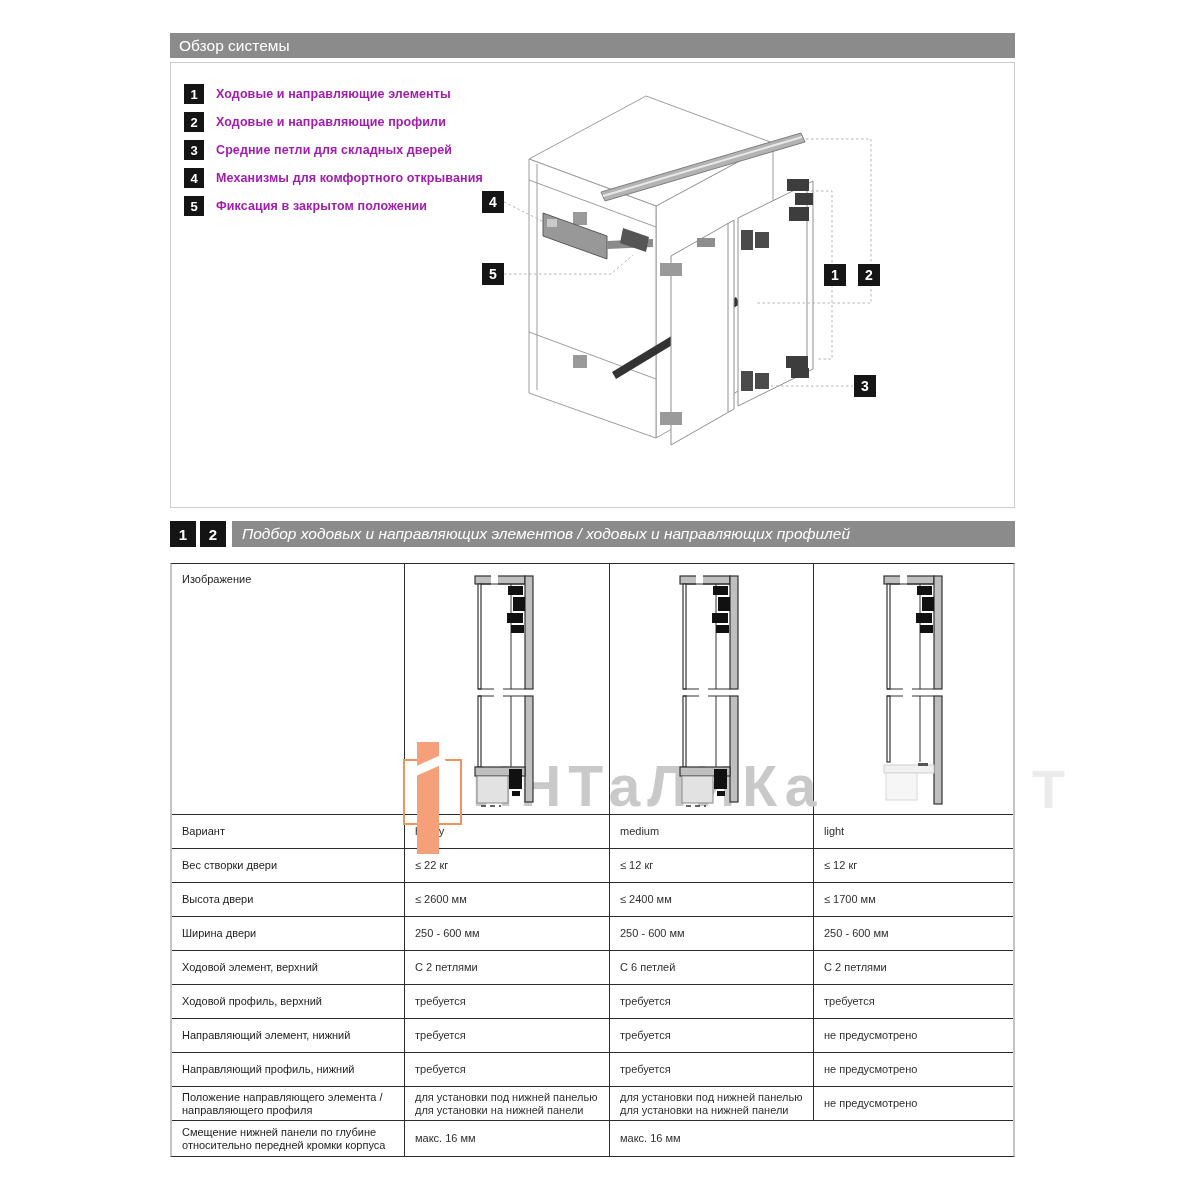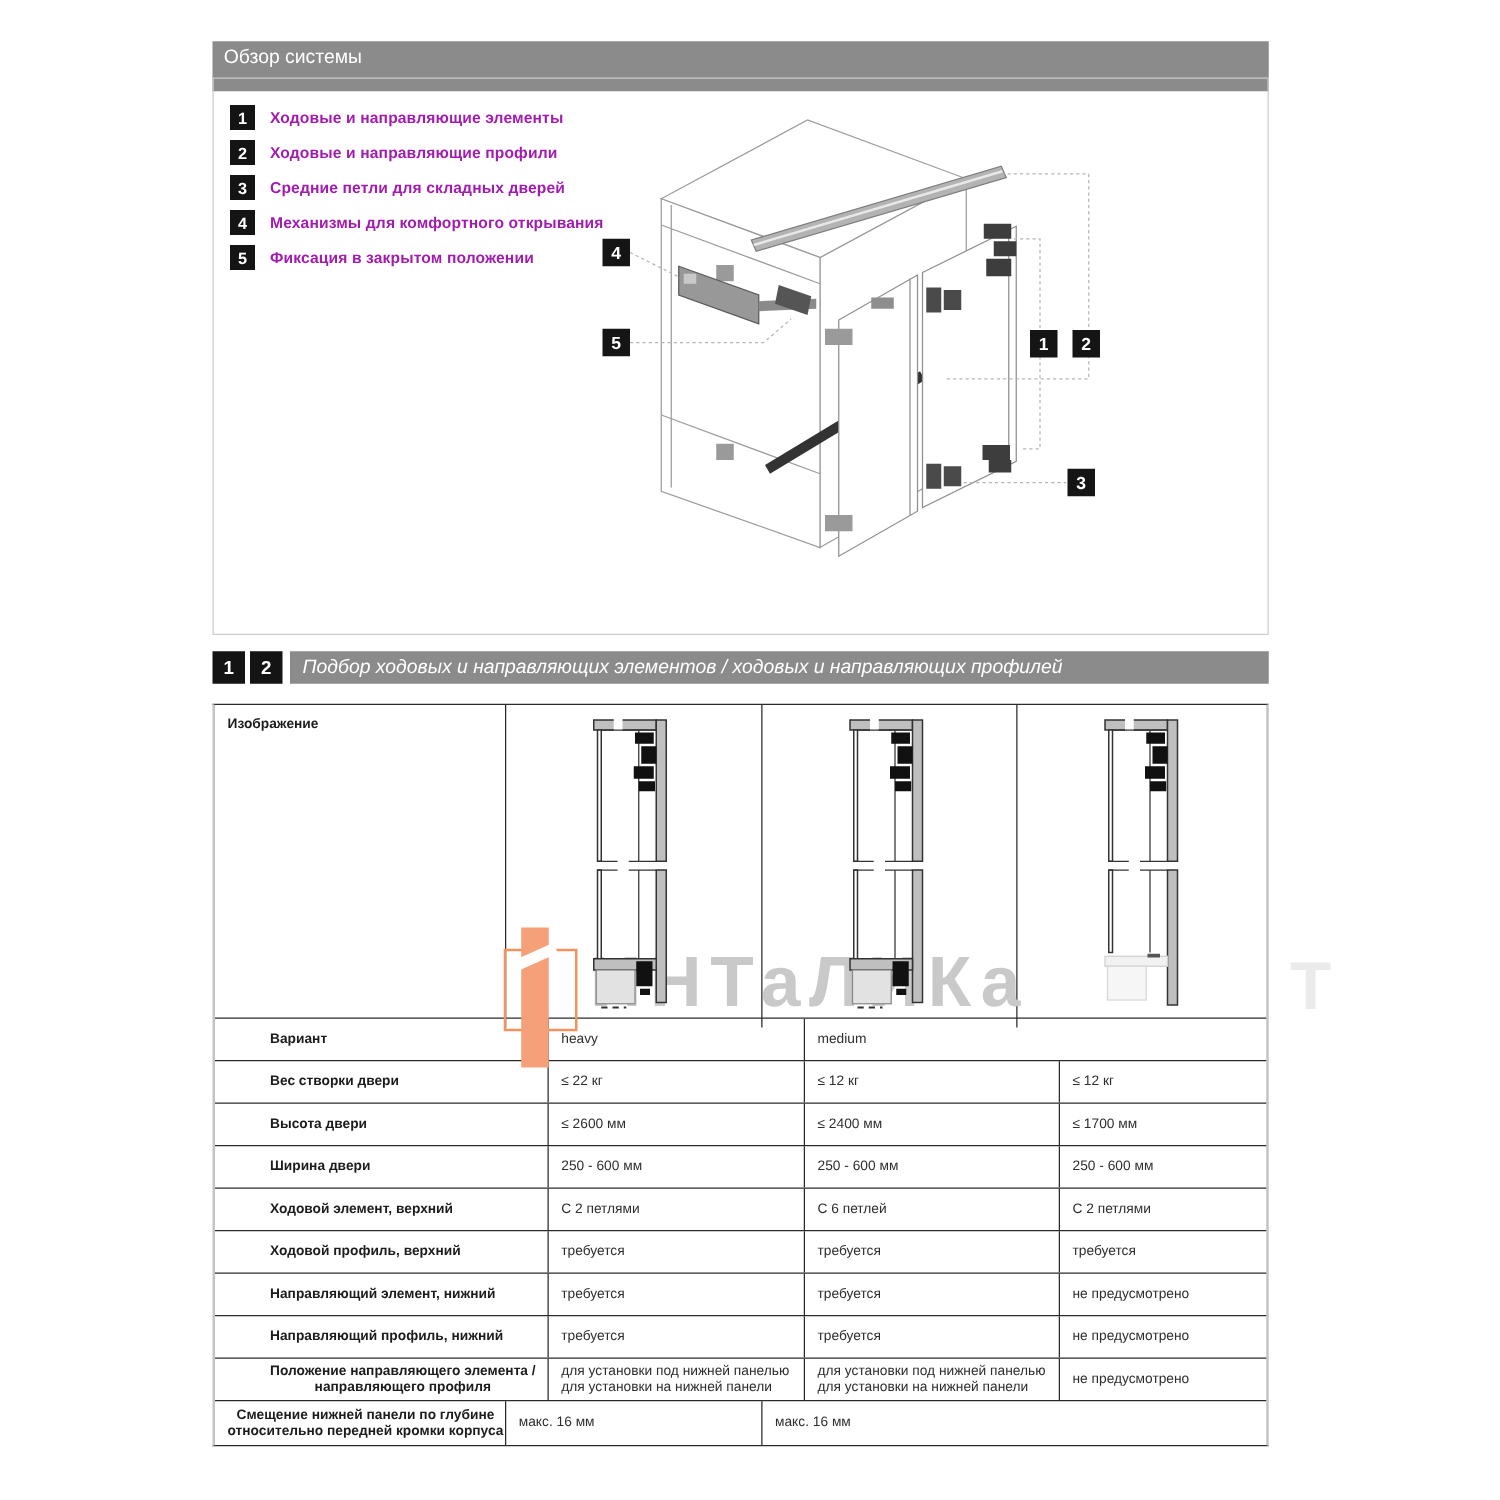--- a/index.html
+++ b/index.html
@@ -1,20 +1,20 @@
 <!DOCTYPE html>
 <html><head>
 <meta charset="utf-8">
 <style>
   html,body{margin:0;padding:0;background:#ffffff;}
   .page{position:relative;width:1200px;height:1200px;background:#fff;overflow:hidden;
         font-family:"Liberation Sans",sans-serif;color:#1d1d1d;}
 
   
-  .bar{position:absolute;left:170px;width:845px;height:40px;background:#8b8b8b;
+  .bar{position:absolute;left:170px;width:845px;height:25px;background:#8b8b8b;
        color:#fff;font-size:15.5px;line-height:25px;padding:0;box-sizing:border-box;}
   .bar1{top:33px;}
   .bar1 .bar-text{padding-left:9px;display:block;}
   .bar2wrap{position:absolute;left:170px;top:521px;width:845px;height:26px;display:flex;}
   .numbadge{width:26px;height:26px;background:#141414;color:#fff;font-weight:bold;
             font-size:15px;display:flex;align-items:center;justify-content:center;flex:none;}
   .bar2wrap .numbadge{margin-right:4px;}
   .bar2{flex:1;background:#8b8b8b;color:#fff;font-size:15.5px;line-height:26px;
         padding-left:10px;margin-left:2px;font-style:italic;}
 
@@ -46,24 +46,24 @@
 
   
   .tbl{position:absolute;left:170px;top:563px;width:845px;box-sizing:border-box;
        border-top:1px solid #2b2b2b;border-bottom:1px solid #2b2b2b;
        border-left:2px solid #c4c4c4;border-right:2px solid #c4c4c4;}
   .t-row{display:grid;grid-template-columns:232px 205px 204px 200px;box-sizing:border-box;}
   .t-row + .t-row{border-top:1px solid #2b2b2b;}
   .t-cell{box-sizing:border-box;display:flex;align-items:center;padding-left:10px;
           font-size:11px;color:#2e2e2e;white-space:pre-line;line-height:13px;overflow:visible;}
   .t-cell + .t-cell{border-left:1px solid #2b2b2b;}
-  .t-label{font-weight:bold;color:#1c1c1c;text-align:center;}
+  .t-label{font-weight:normal;color:#1c1c1c;}
   .r-img{height:250px;}
   .r-img .t-cell{align-items:flex-start;padding-top:9px;}
-  .r-sm{height:34px;padding-left:34px;}
+  .r-sm{height:34px;}
   .r-lg{height:36px;}
   .section-svg{position:relative;z-index:3;margin-left:58px;margin-top:-1px;flex:none;}
 
 </style>
 </head>
 <body>
 
 <div class="page">
 
   <div class="bar bar1">
@@ -282,20 +282,21 @@
           <rect x="4" y="201" width="31" height="27" fill="#f6f6f6" stroke="#d8d8d8" stroke-width="1"></rect>
           <rect x="36" y="191" width="10" height="3" fill="#555"></rect>
         </svg>
       </div>
     </div>
 
     <div class="t-row r-sm">
       <div class="t-cell t-label">Вариант</div>
       <div class="t-cell">heavy</div>
       <div class="t-cell">medium</div>
+      <div class="t-cell">light</div>
     </div>
     <div class="t-row r-sm">
       <div class="t-cell t-label">Вес створки двери</div>
       <div class="t-cell">≤ 22 кг</div>
       <div class="t-cell">≤ 12 кг</div>
       <div class="t-cell">≤ 12 кг</div>
     </div>
     <div class="t-row r-sm">
       <div class="t-cell t-label">Высота двери</div>
       <div class="t-cell">≤ 2600 мм</div>

